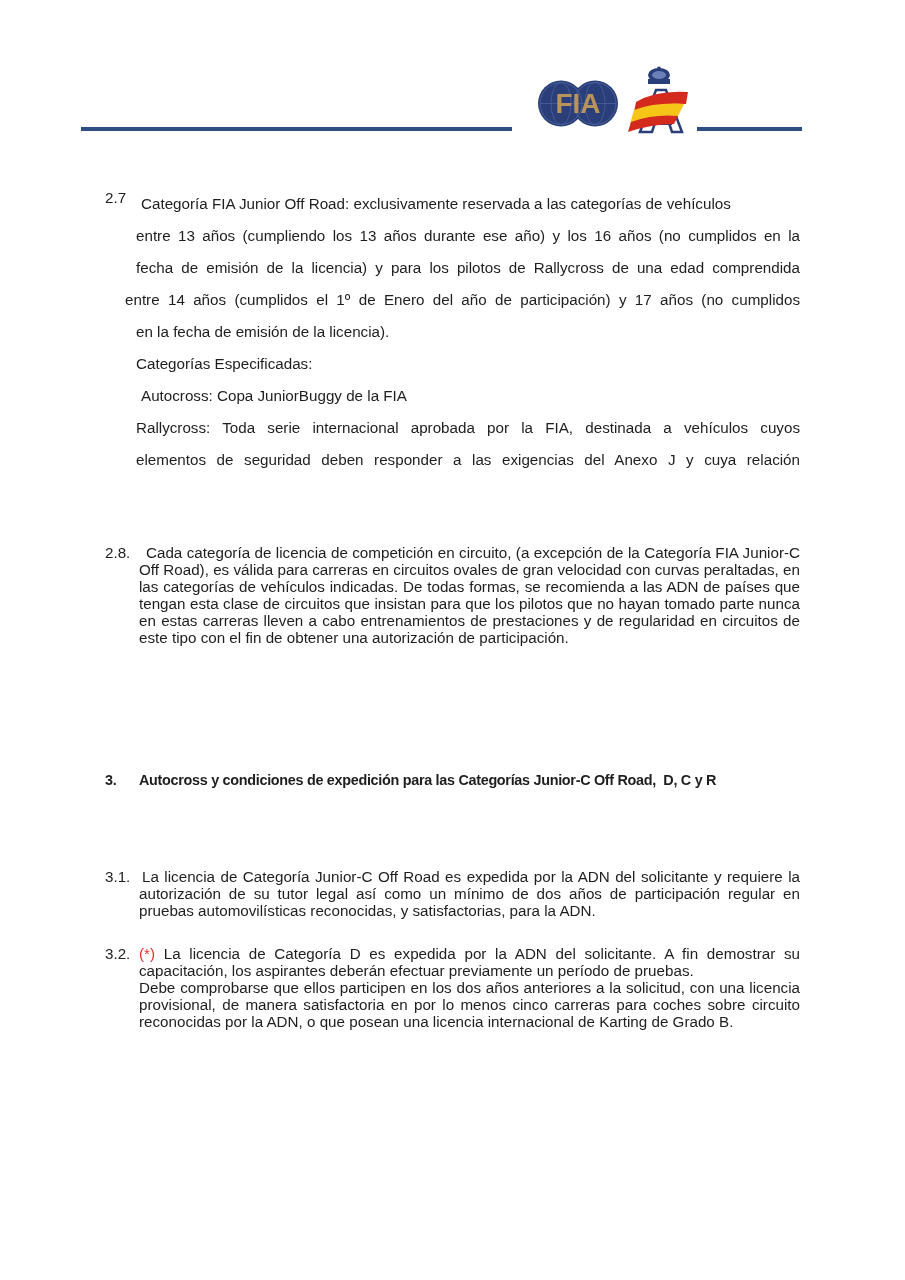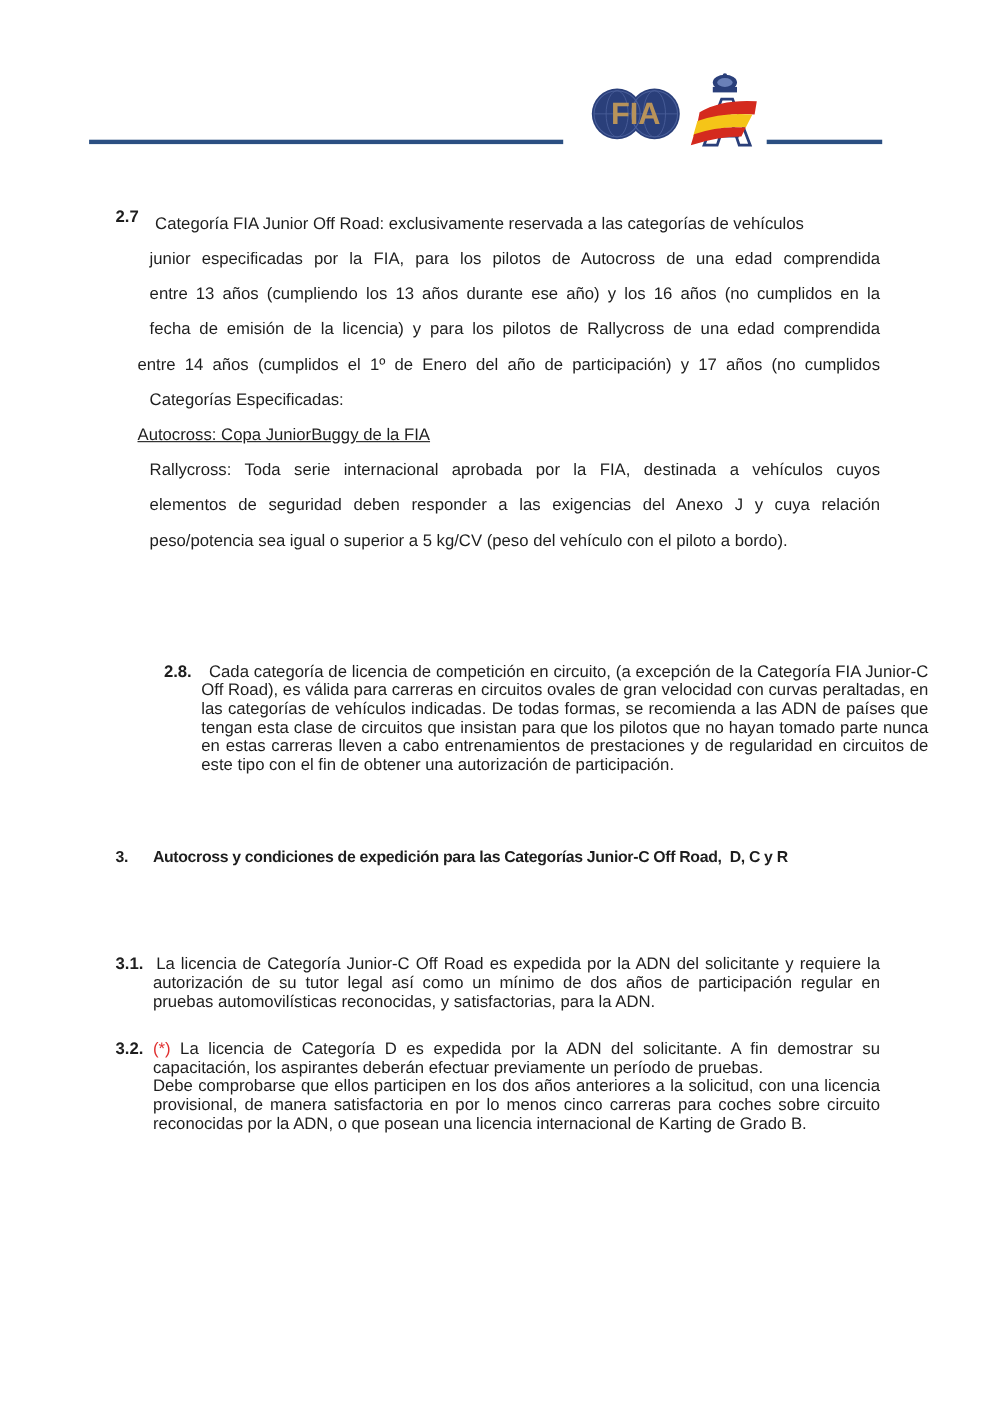--- a/index.html
+++ b/index.html
@@ -2,21 +2,21 @@
 <html><head>
 <meta charset="utf-8">
 <style>
   html, body { margin:0; padding:0; background:#ffffff; }
   body { width:905px; height:1280px; position:relative; overflow:hidden;
          font-family:"Liberation Sans", sans-serif; color:#1e1e1e; }
   .hline { position:absolute; background:#2b4f82; height:4px; }
   .logo-fia { position:absolute; left:537px; top:77px; width:82px; height:53px; }
   .logo-rfeda { position:absolute; left:626px; top:66px; width:64px; height:68px; }
   .section { position:absolute; left:105px; width:695px; font-size:15.2px; }
-  .num { position:absolute; left:0; font-weight:bold; }
+  .num { position:absolute; left:0; font-weight:normal; }
   .para { text-align:justify; text-align-last:left; margin:0; }
   .s27 .para { margin-left:31px; line-height:32px; }
   .s28 .para, .s31 .para, .s32 .para { margin-left:34px; line-height:17px; }
   .heading3 { position:absolute; left:105px; top:772px; font-size:14.4px; font-weight:bold; letter-spacing:-0.3px; }
   .heading3 .hn { display:inline-block; width:34px; }
   .red { color:#e03030; }
 </style>
 </head>
 <body>
 
@@ -44,32 +44,31 @@
   <path d="M14 66 L30 24 L40 24 L56 66 L46 66 L36 36 L26 66 Z" fill="#ffffff" stroke="#2a3f7a" stroke-width="2.5"></path>
   <rect x="24" y="54" width="22" height="5" fill="#2a3f7a"></rect>
   <path d="M10 36 Q30 24 62 26 L60 38 Q32 36 8 46 Z" fill="#d42a1e"></path>
   <path d="M8 44 Q30 36 58 38 L52 50 Q28 48 4 58 Z" fill="#f5c518"></path>
   <path d="M5 56 Q28 48 52 50 L48 58 Q26 58 2 66 Z" fill="#d42a1e"></path>
 </svg>
 
 <div class="section s27" style="top:188px;">
   <span class="num" style="top:1px;">2.7</span>
   <div class="para" style="margin-left:36px; line-height:32px;">Categoría FIA Junior Off Road: exclusivamente reservada a las categorías de vehículos</div>
-  <div class="para" style="text-align:justify; text-align-last:justify;">junior especificadas por la FIA, para los pilotos de Autocross de una edad comprendida</div>
   <div class="para" style="text-align-last:justify;">entre 13 años (cumpliendo los 13 años durante ese año) y los 16 años (no cumplidos en la</div>
   <div class="para" style="text-align-last:justify;">fecha de emisión de la licencia) y para los pilotos de Rallycross de una edad comprendida</div>
   <div class="para" style="text-align-last:justify;margin-left:20px;">entre 14 años (cumplidos el 1º de Enero del año de participación) y 17 años (no cumplidos</div>
+  <div class="para">en la fecha de emisión de la licencia).</div>
   <div class="para">Categorías Especificadas:</div>
-  <div class="para" style="margin-left:20px;text-decoration:underline;">Autocross: Copa JuniorBuggy de la FIA</div>
+  <div class="para" style="margin-left:36px;">Autocross: Copa JuniorBuggy de la FIA</div>
   <div class="para" style="text-align-last:justify;">Rallycross: Toda serie internacional aprobada por la FIA, destinada a vehículos cuyos</div>
   <div class="para" style="text-align-last:justify;">elementos de seguridad deben responder a las exigencias del Anexo J y cuya relación</div>
-  <div class="para">peso/potencia sea igual o superior a 5 kg/CV (peso del vehículo con el piloto a bordo).</div>
 </div>
 
-<div class="section s28" style="top:602px;margin-left:44px;">
+<div class="section s28" style="top:544px;">
   <span class="num" style="top:0px;">2.8.</span>
   <p class="para" style="text-indent:7px;"><span>Cada categoría de licencia de competición en circuito, (a excepción de la Categoría FIA Junior-C Off Road), es válida para carreras en circuitos ovales de gran velocidad con curvas peraltadas, en las categorías de vehículos indicadas. De todas formas, se recomienda a las ADN de países que tengan esta clase de circuitos que insistan para que los pilotos que no hayan tomado parte nunca en estas carreras lleven a cabo entrenamientos de prestaciones y de regularidad en circuitos de este tipo con el fin de obtener una autorización de participación.</span></p>
 </div>
 
 <div class="heading3">
   <span class="hn">3.</span><span style="white-space:pre;">Autocross y condiciones de expedición para las Categorías Junior-C Off Road,  D, C y R</span>
 </div>
 
 <div class="section s31" style="top:868px;">
   <span class="num">3.1.</span>

